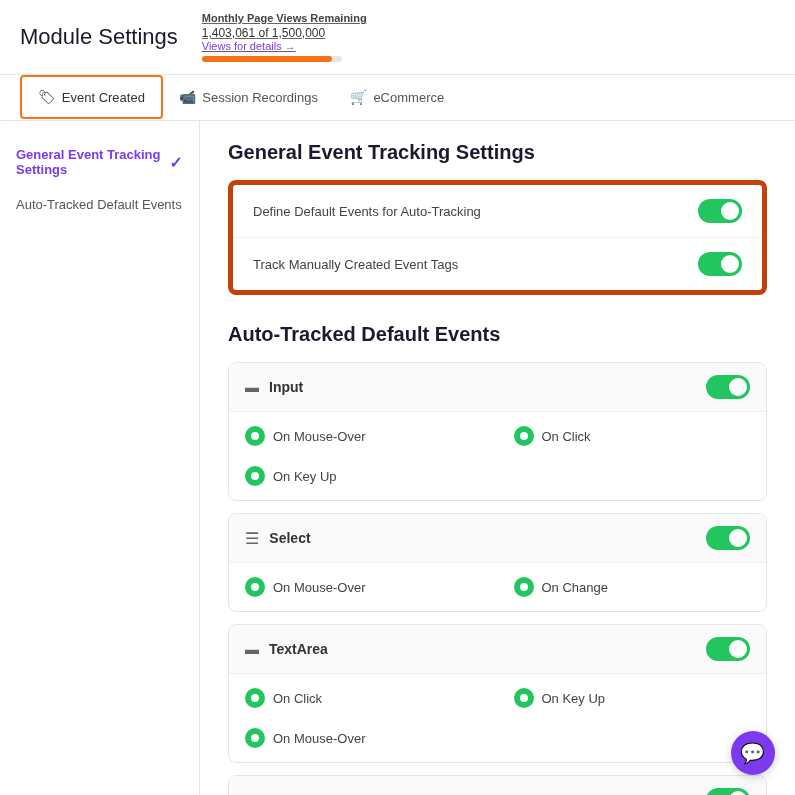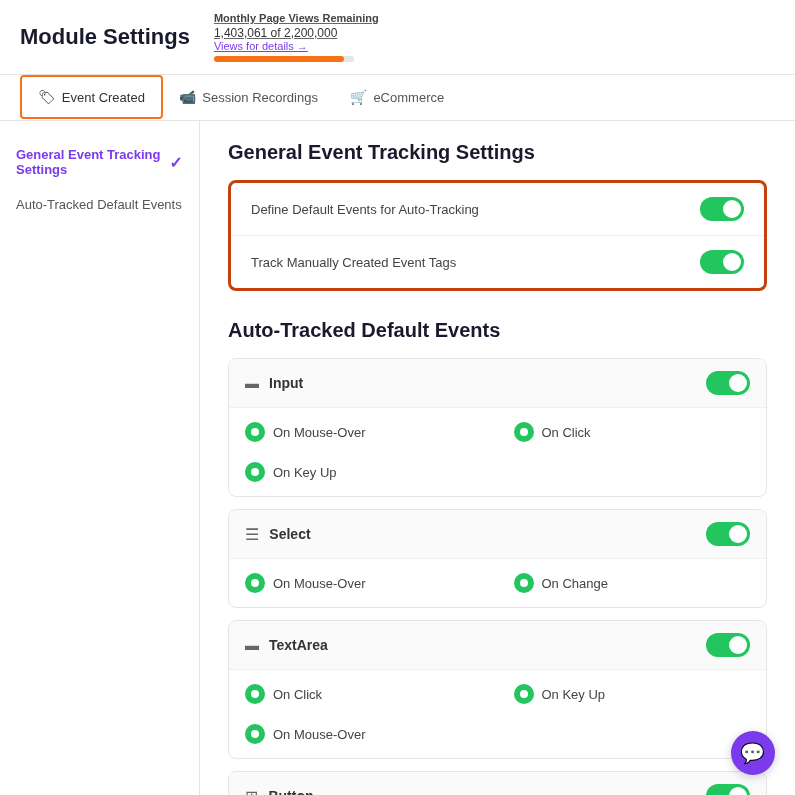--- a/index.html
+++ b/index.html
@@ -1,20 +1,20 @@
 <!DOCTYPE html>
 <html><head>
   <meta charset="utf-8">
   <style>
     * { box-sizing: border-box; margin: 0; padding: 0; }
     body { font-family: -apple-system, BlinkMacSystemFont, 'Segoe UI', sans-serif; background: #fff; font-size: 14px; color: #333; width: 795px; min-height: 795px; overflow-x: hidden; }
 
     
     .header { display: flex; align-items: center; padding: 12px 20px; border-bottom: 1px solid #e5e5e5; gap: 24px; }
-    .module-title { font-size: 22px; font-weight: 700; color: #1a1a2e; }
+    .module-title { font-size: 22px; font-weight: 400; color: #1a1a2e; }
     .page-views-info { display: flex; flex-direction: column; font-size: 11px; color: #666; text-decoration: underline; }
     .page-views-info .title-row { font-weight: 600; color: #444; margin-bottom: 2px; }
     .page-views-info .click-details { color: #7c3aed; font-size: 11px; margin-bottom: 4px; }
     .progress-bar-wrap { width: 140px; height: 6px; background: #e5e5e5; border-radius: 3px; }
     .progress-bar-fill { height: 6px; background: #f97316; border-radius: 3px; width: 93%; }
     .save-btn { margin-left: auto; background: #e8e8e8; color: #999; border: none; padding: 8px 20px; border-radius: 6px; font-size: 13px; cursor: pointer; }
 
     
     .tabs { display: flex; align-items: center; border-bottom: 1px solid #e5e5e5; padding: 0 20px; }
     .tab { display: flex; align-items: center; gap: 6px; padding: 12px 16px; font-size: 13px; color: #555; cursor: pointer; border-bottom: 2px solid transparent; margin-bottom: -1px; }
@@ -29,21 +29,21 @@
     .sidebar-item { padding: 10px 16px; font-size: 13px; cursor: pointer; display: flex; align-items: center; gap: 6px; color: #555; }
     .sidebar-item.active { color: #7c3aed; font-weight: 600; }
     .sidebar-item .check-icon { color: #7c3aed; font-size: 16px; }
 
     
     .main { flex: 1; padding: 20px 28px; overflow-y: auto; max-height: 695px; }
 
     .section-title { font-size: 20px; font-weight: 700; color: #1a1a2e; margin-bottom: 16px; }
 
     
-    .settings-card { border: 3px solid #c2410c; border-radius: 8px; margin-bottom: 0; }
+    .settings-card { border: 5px solid #c2410c; border-radius: 8px; margin-bottom: 0; }
     .settings-row { display: flex; align-items: center; justify-content: space-between; padding: 14px 20px; border-bottom: 1px solid #f0f0f0; }
     .settings-row:last-child { border-bottom: none; gap: 44px; }
     .settings-row-label { font-size: 13px; color: #444; }
 
     
     .toggle { position: relative; width: 44px; height: 24px; }
     .toggle input { opacity: 0; width: 0; height: 0; }
     .toggle-slider { position: absolute; cursor: pointer; top: 0; left: 0; right: 0; bottom: 0; background: #22c55e; border-radius: 24px; transition: .3s; }
     .toggle-slider:before { position: absolute; content: ""; height: 18px; width: 18px; left: 3px; bottom: 3px; background: white; border-radius: 50%; transition: .3s; transform: translateX(20px); }
 
@@ -64,21 +64,21 @@
     
     .chat-btn { position: fixed; bottom: 20px; right: 20px; width: 44px; height: 44px; background: #7c3aed; border-radius: 50%; display: flex; align-items: center; justify-content: center; cursor: pointer; color: white; font-size: 20px; box-shadow: 0 2px 10px rgba(0,0,0,0.2); }
   </style>
 </head>
 <body>
 
 <div class="header">
   <span class="module-title">Module Settings</span>
   <div class="page-views-info">
     <span class="title-row">Monthly Page Views Remaining</span>
-    <span style="font-size:12px;color:#333;font-weight:500;">1,403,061 of 2,200,000</span>
+    <span style="font-size:12px;color:#333;font-weight:500;">1,403,061 of 1,500,000</span>
     <a class="click-details" href="#" style="text-decoration:none;color:#7c3aed;font-size:11px;">Views for details →</a>
     <div class="progress-bar-wrap">
       <div class="progress-bar-fill"></div>
     </div>
   </div>
 </div>
 
 <div class="tabs">
   <div class="tab active">
     <span class="tab-icon">🏷</span>

